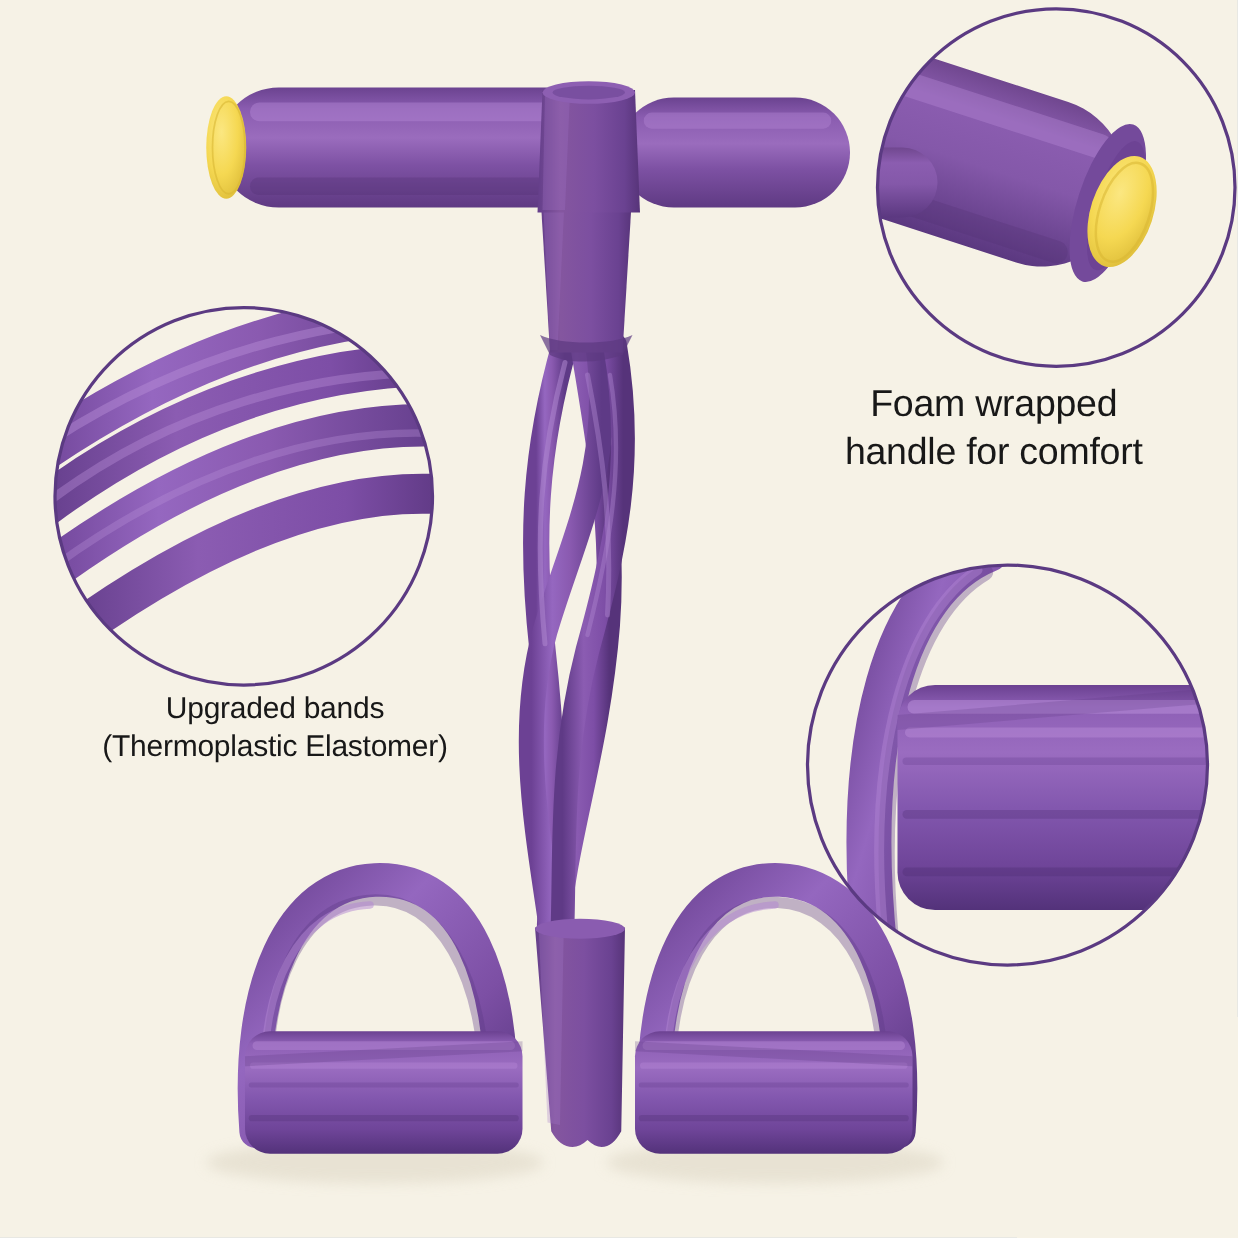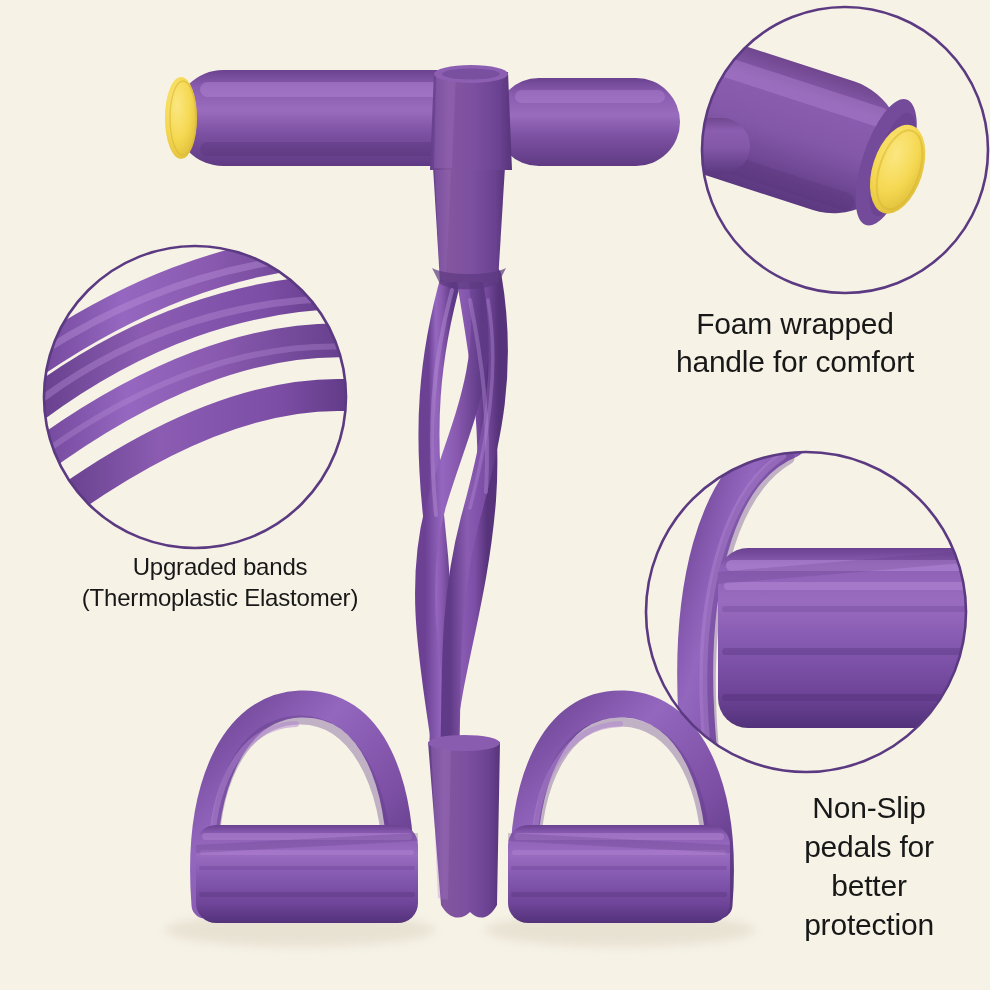--- a/index.html
+++ b/index.html
@@ -270,18 +270,14 @@
       <circle cx="806" cy="612" r="160" fill="none" stroke="#5b3a82" stroke-width="2.6"></circle>
     </g>
   </svg>
 
   <div class="caption" id="caption-handle" style="color: rgb(24, 24, 24);">Foam wrapped
 handle for comfort</div>
 
   <div class="caption" id="caption-bands" style="color: rgb(24, 24, 24);">Upgraded bands
 (Thermoplastic Elastomer)</div>
 
-  <div class="caption" id="caption-pedals" style="color: rgb(24, 24, 24);">Non-Slip
-pedals for
-better
-protection</div>
 
 </div>
 
 </body></html>

